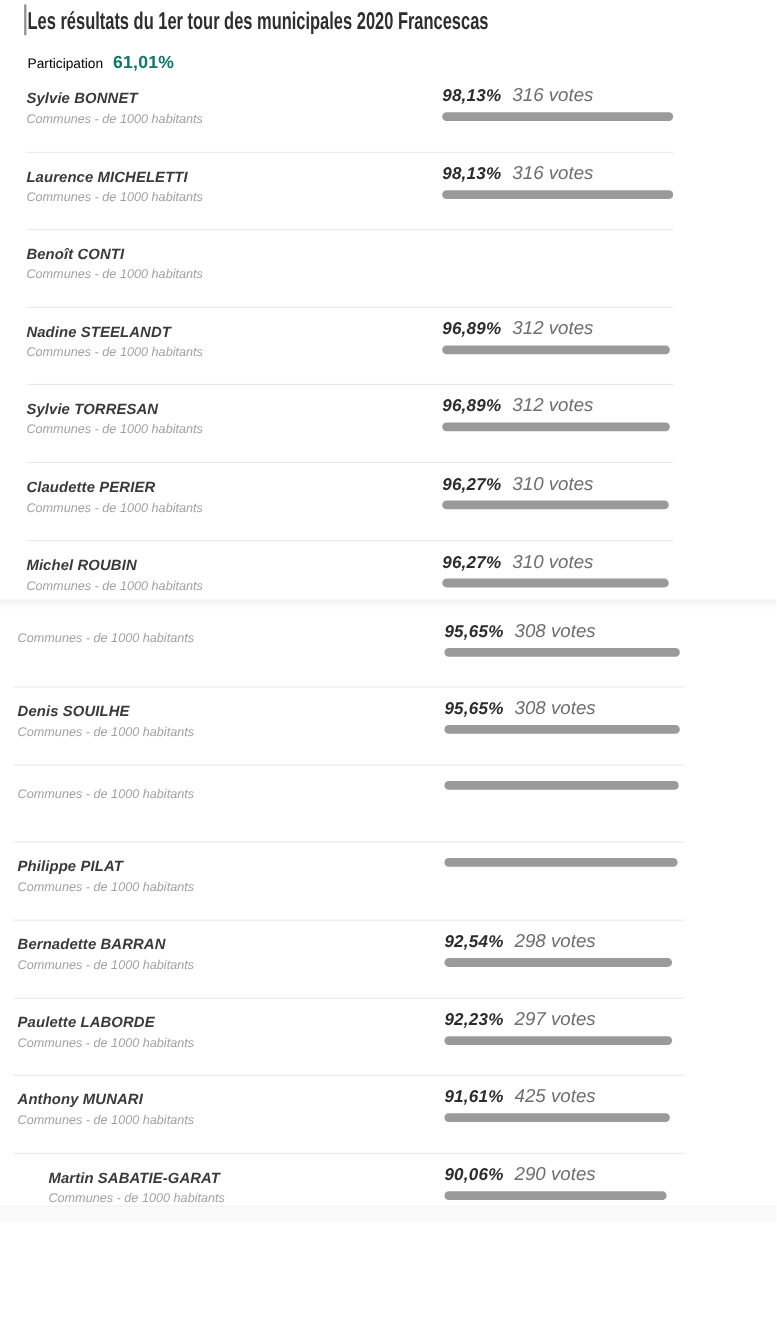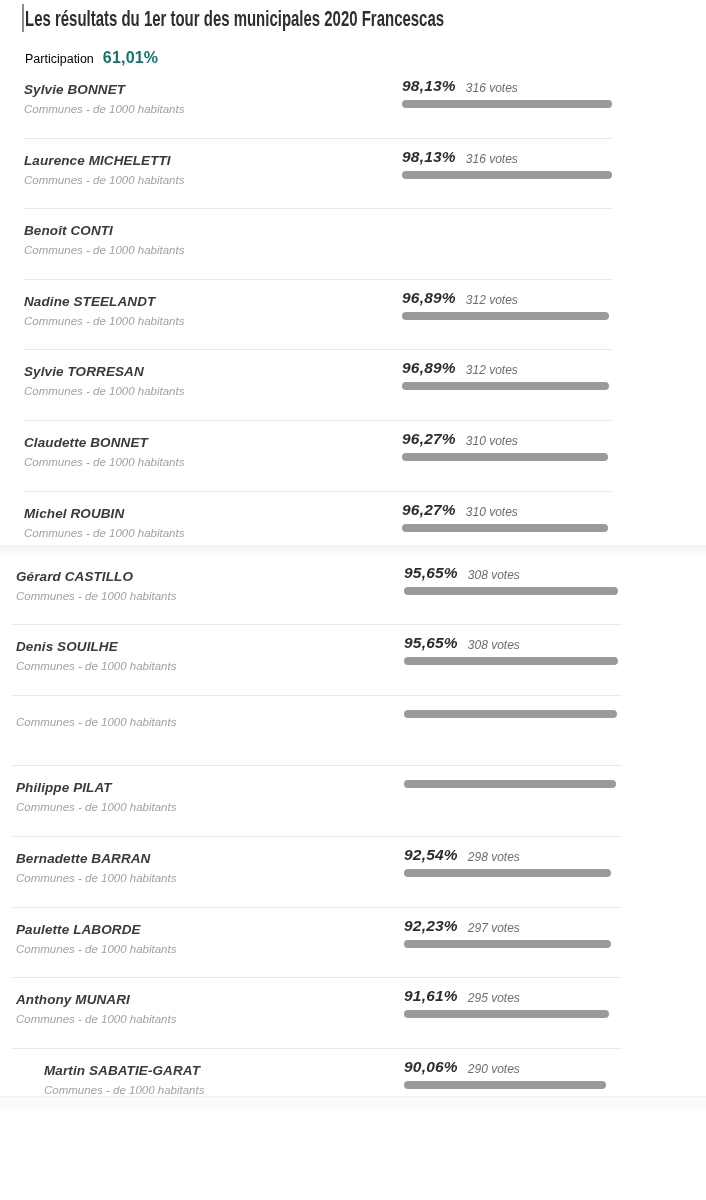--- a/index.html
+++ b/index.html
@@ -38,21 +38,21 @@
 
   .name { font-size:13.5px; font-weight:700; color:#3a3a3a; letter-spacing:0.1px; }
   .sub  { margin-top:6px; font-size:11.5px; color:#a2a2a2; }
 
   .result { position:absolute; top:9px; }
   .section-top .result { left:402px; width:214px; }
   .section-bottom .result { left:404px; width:224px; }
 
   .result-line { display:flex; align-items:flex-end; }
   .percent { font-size:15.5px; font-weight:700; color:#2d2d2d; letter-spacing:0.2px; }
-  .votes { margin-left:10px; font-size:12px; color:#6e6e6e; }
+  .votes { margin-left:10px; font-size:17px; color:#6e6e6e; }
 
   .bar-track { margin-top:5px; height:8px; border-radius:4px; }
   .bar-fill { height:8px; border-radius:4px; }
 
   .divider-shadow { height:10px; background:linear-gradient(to bottom, rgba(0,0,0,0.055), rgba(0,0,0,0)); }
   .bottom-band { height:15px; background:#fafafa; border-top:1px solid #f1f1f1; box-sizing:border-box; }
 </style>
 </head>
 <body>
 
@@ -136,21 +136,21 @@
         <span class="votes">312 votes</span>
       </div>
       <div class="bar-track">
         <div class="bar-fill" style="width: 96.89%; background: rgb(154, 154, 154);"></div>
       </div>
     </div>
   </div>
 
   <div class="row">
     <div class="who">
-      <div class="name">Claudette BONNET</div>
+      <div class="name">Claudette PERIER</div>
       <div class="sub">Communes - de 1000 habitants</div>
     </div>
     <div class="result">
       <div class="result-line">
         <span class="percent">96,27%</span>
         <span class="votes">310 votes</span>
       </div>
       <div class="bar-track">
         <div class="bar-fill" style="width: 96.27%; background: rgb(154, 154, 154);"></div>
       </div>
@@ -172,21 +172,20 @@
       </div>
     </div>
   </div>
 </div>
 
   <div class="divider-shadow"></div>
 
   <div class="section section-bottom">
   <div class="row">
     <div class="who">
-      <div class="name">Gérard CASTILLO</div>
       <div class="sub">Communes - de 1000 habitants</div>
     </div>
     <div class="result">
       <div class="result-line">
         <span class="percent">95,65%</span>
         <span class="votes">308 votes</span>
       </div>
       <div class="bar-track">
         <div class="bar-fill" style="width: 95.65%; background: rgb(154, 154, 154);"></div>
       </div>
@@ -265,21 +264,21 @@
   </div>
 
   <div class="row">
     <div class="who">
       <div class="name">Anthony MUNARI</div>
       <div class="sub">Communes - de 1000 habitants</div>
     </div>
     <div class="result">
       <div class="result-line">
         <span class="percent">91,61%</span>
-        <span class="votes">295 votes</span>
+        <span class="votes">425 votes</span>
       </div>
       <div class="bar-track">
         <div class="bar-fill" style="width: 91.61%; background: rgb(154, 154, 154);"></div>
       </div>
     </div>
   </div>
 
   <div class="row">
     <div class="who">
       <div class="name">Martin SABATIE-GARAT</div>

